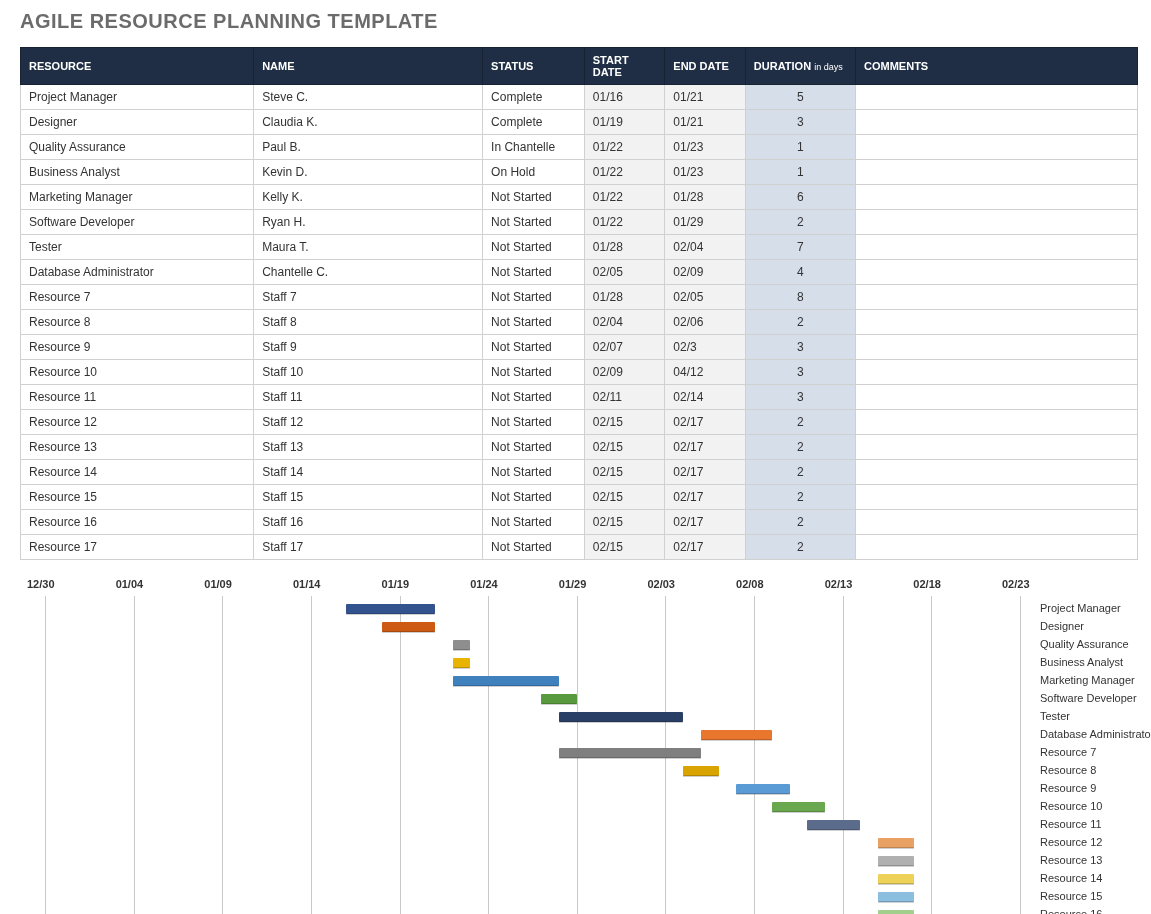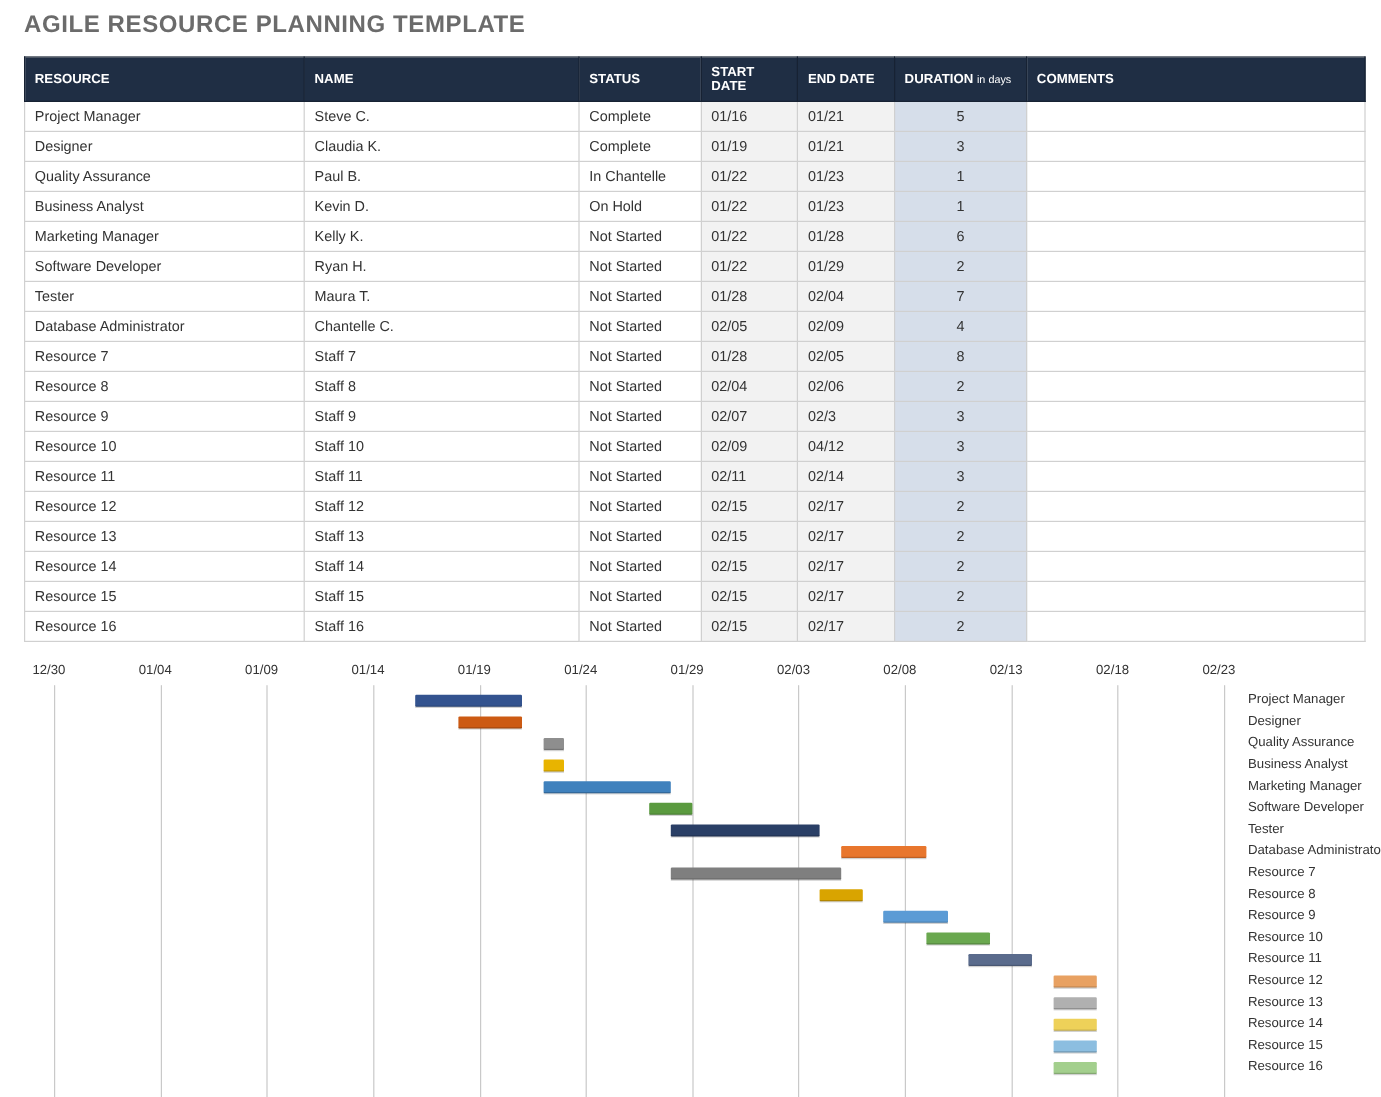--- a/index.html
+++ b/index.html
@@ -63,20 +63,21 @@
     top: 0;
     height: 100%;
   }
   .tick .lbl {
     position: absolute;
     top: -4px;
     left: -18px;
     font-size: 11px;
     color: #333;
     white-space: nowrap;
+    font-weight: bold;
   }
   .tick .line {
     position: absolute;
     top: 14px;
     bottom: 0;
     width: 1px;
     background: #c9c9c9;
   }
   .bar {
     position: absolute;
@@ -263,20 +264,29 @@
         <td>Staff 15</td>
         <td>Not Started</td>
         <td class="date">02/15</td>
         <td class="date">02/17</td>
         <td class="dur">2</td>
         <td></td>
       </tr>
       <tr>
         <td>Resource 16</td>
         <td>Staff 16</td>
+        <td>Not Started</td>
+        <td class="date">02/15</td>
+        <td class="date">02/17</td>
+        <td class="dur">2</td>
+        <td></td>
+      </tr>
+      <tr>
+        <td>Resource 17</td>
+        <td>Staff 17</td>
         <td>Not Started</td>
         <td class="date">02/15</td>
         <td class="date">02/17</td>
         <td class="dur">2</td>
         <td></td>
       </tr>
     </tbody>
 </table>
 
 <div class="chart-wrap" id="chart">

